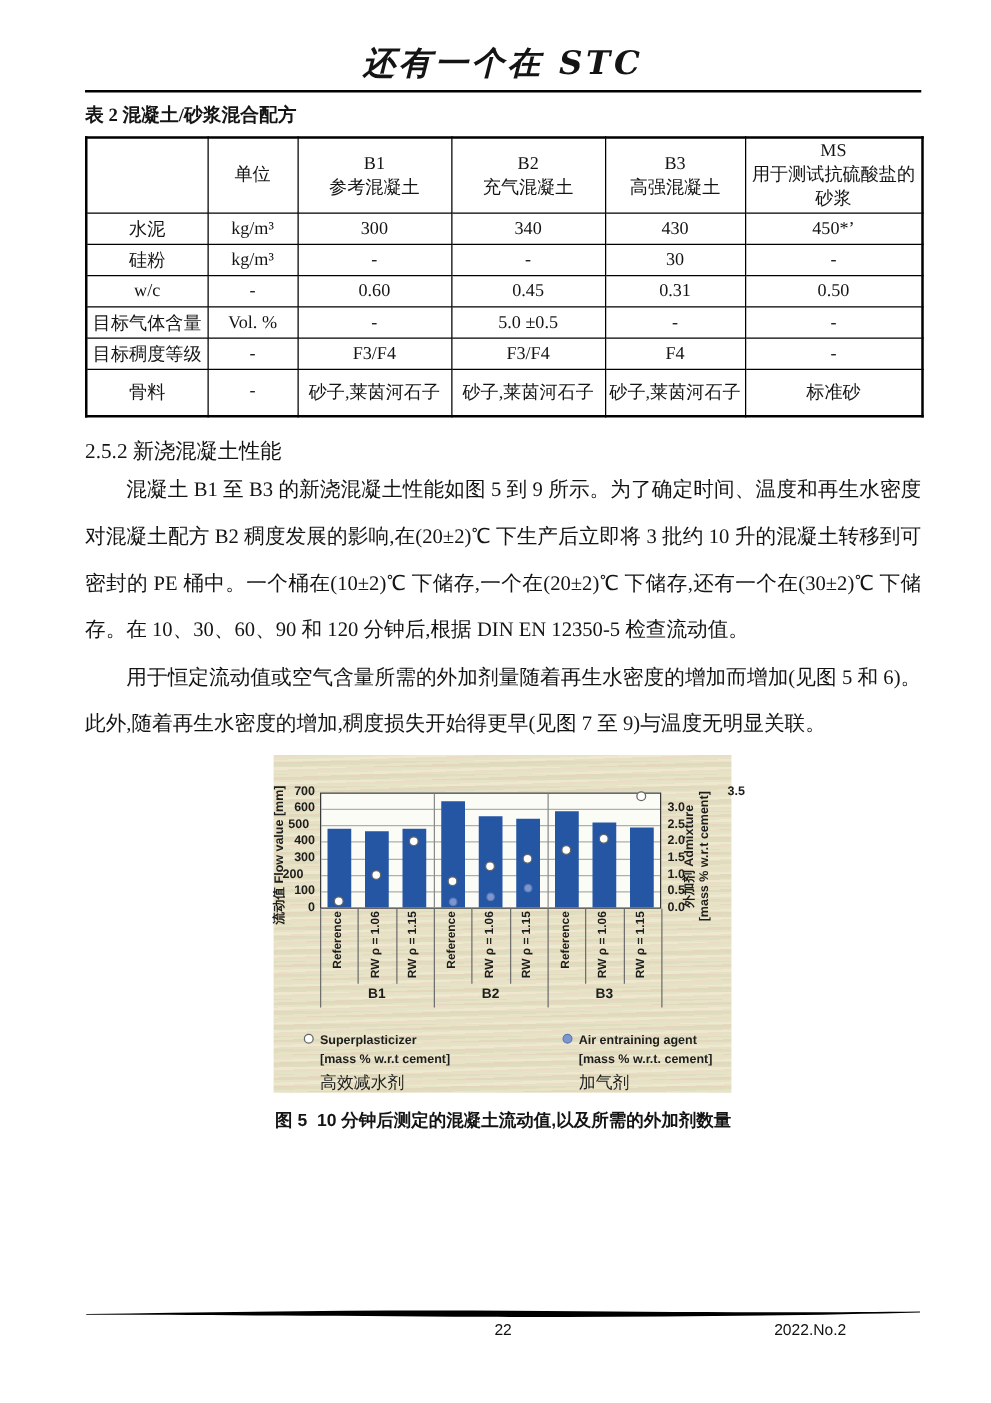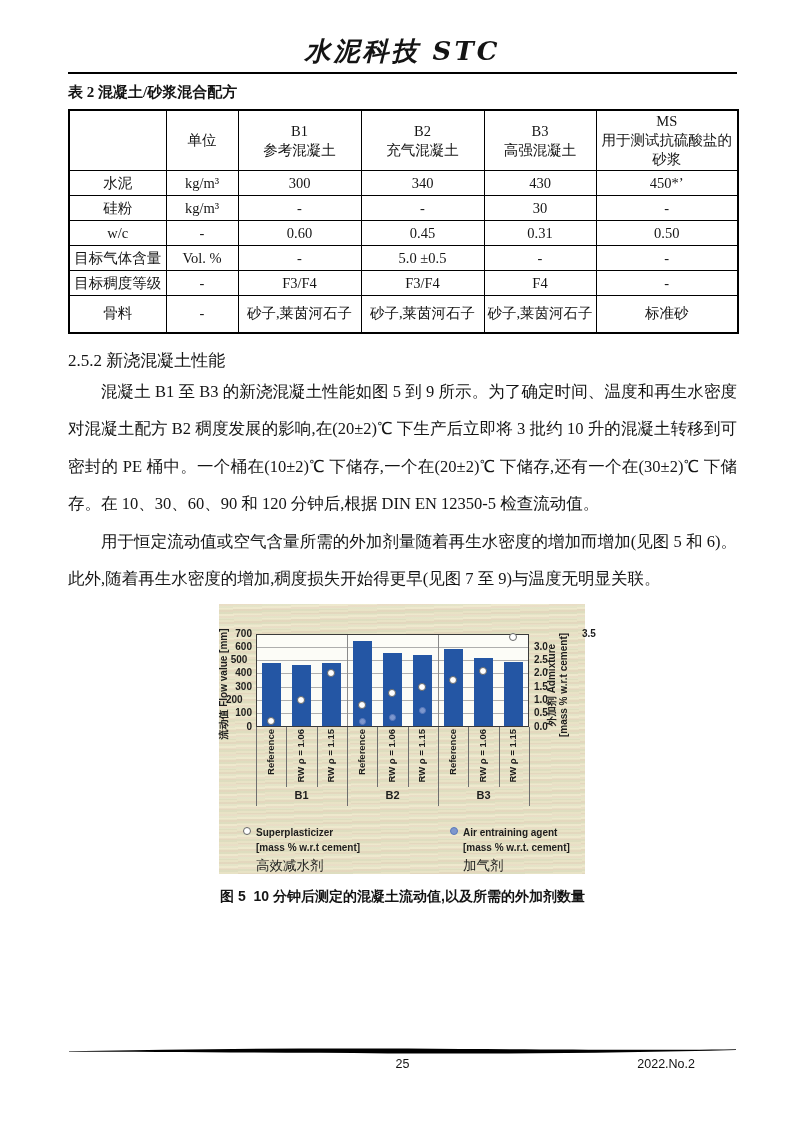--- a/index.html
+++ b/index.html
@@ -57,29 +57,29 @@
   .lg-cn{font-family:"Liberation Serif",serif;font-size:13.5px;font-weight:normal;margin-top:3px;}
 
   .fig-caption{text-align:center;font-family:"Liberation Sans",sans-serif;font-weight:bold;
         font-size:14px;margin-top:14px;white-space:pre-wrap;}
 
   .footer{position:absolute;left:68px;top:1046px;width:669px;}
   .footer svg{display:block;}
   .footer-text{position:relative;font-family:"Liberation Sans",sans-serif;font-size:12.5px;
         margin-top:1px;height:16px;color:#111;}
   .page-num{display:block;text-align:center;}
-  .issue{position:absolute;right:42px;top:0;margin-left:17px;}
+  .issue{position:absolute;right:60px;top:0;margin-left:17px;}
 </style>
 </head>
 <body>
 
 <div class="page">
   <div class="content">
 
-    <h1 class="journal-title">水泥科技 STC</h1>
+    <h1 class="journal-title">还有一个在 STC</h1>
     <div class="header-rule"></div>
 
     <div class="tbl-caption">表 2 混凝土/砂浆混合配方</div>
 
     <table class="mix">
       <colgroup>
         <col style="width:97px">
           <col style="width:72px">
           <col style="width:123px">
         <col style="width:123px">
@@ -264,17 +264,17 @@
     </div>
 
     <div class="fig-caption">图 5  10 分钟后测定的混凝土流动值,以及所需的外加剂数量</div>
   </div>
 
   <div class="footer">
     <svg width="669" height="10" viewBox="0 0 669 10">
       <path d="M1,5.2 C120,3.4 230,1.8 340,2.6 C470,3.6 580,4.4 668,3.2 L668,4.0 C560,6.8 430,8.2 320,7.4 C200,6.6 90,6.0 1,5.8 Z" fill="#000"></path>
     </svg>
     <div class="footer-text">
-      <span class="page-num">25</span>
+      <span class="page-num">22</span>
       <span class="issue">2022.No.2</span>
     </div>
   </div>
 </div>
 
 </body></html>

